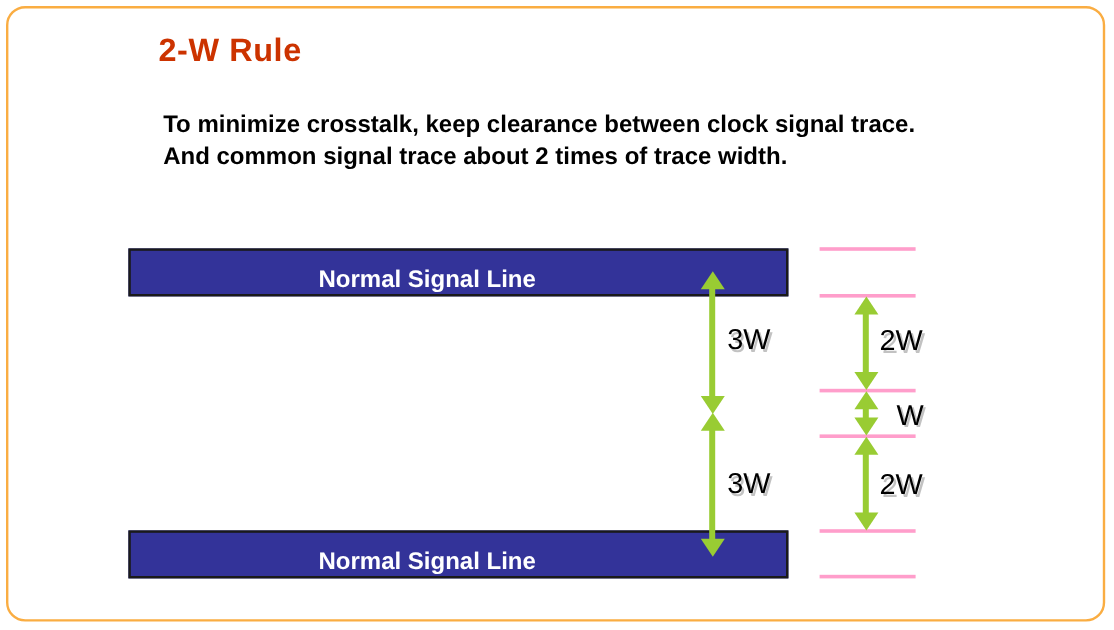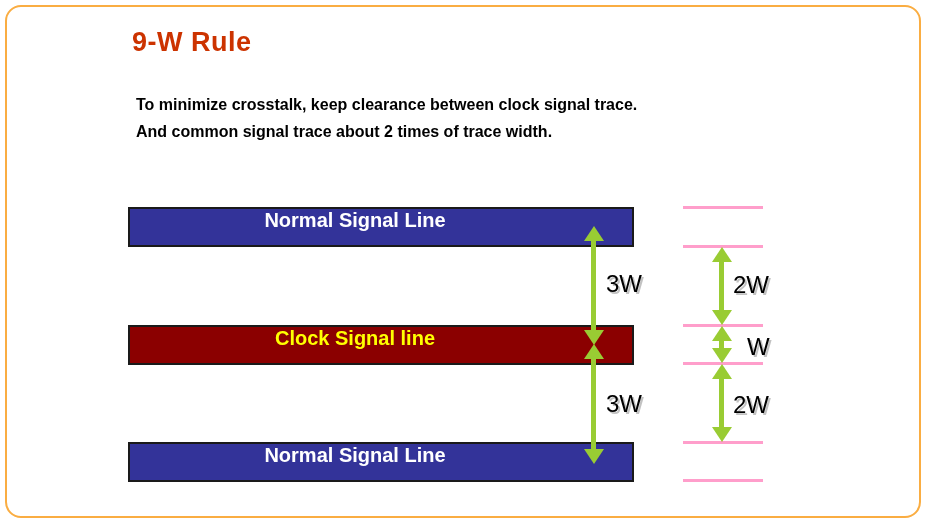--- a/index.html
+++ b/index.html
@@ -23,31 +23,31 @@
 
   .page-title {
     position:absolute; left:132px; top:27px;
     font-size:27px; font-weight:bold;
     color:var(--title-red,#cc3300);
     letter-spacing:0.5px;
   }
 
   .description {
     position:absolute; left:136px; top:91px;
-    font-size:16px; font-weight:bold;
+    font-size:20px; font-weight:bold;
     color:var(--text-black,#000);
     line-height:27px;
     white-space:nowrap;
   }
 
   
   .bar {
-    position:absolute; left:128px; width:506px; height:40px;
+    position:absolute; left:107px; width:550px; height:40px;
     border:2px solid var(--bar-border,#1a1a1a);
-    display:flex; align-items:flex-start; justify-content:center;
+    display:flex; align-items:flex-end; justify-content:center;
     padding-right:52px;
   }
   .bar.normal { background:var(--bar-blue,#333399); }
   .bar.clock  { background:var(--bar-maroon,#8b0000); }
   .bar .bar-label {
     font-size:20px; font-weight:bold; white-space:nowrap;
   }
   .bar.normal .bar-label { color:var(--normal-label,#ffffff); }
   .bar.clock  .bar-label { color:var(--clock-label,#ffff00); }
 
@@ -80,32 +80,29 @@
     white-space:nowrap; z-index:6;
   }
 </style>
 </head>
 <body>
 
 <div class="page">
 
   <div class="frame"></div>
 
-  <div class="page-title">9-W Rule</div>
+  <div class="page-title">2-W Rule</div>
 
   <div class="description">
     <span>To minimize crosstalk, keep clearance between clock signal trace.</span><br>
     <span>And common signal trace about 2 times of trace width.</span>
   </div>
 
   <div class="bar normal" style="top:207px;">
     <span class="bar-label">Normal Signal Line</span>
-  </div>
-  <div class="bar clock" style="top:325px;">
-    <span class="bar-label">Clock Signal line</span>
   </div>
   <div class="bar normal" style="top:442px;">
     <span class="bar-label">Normal Signal Line</span>
   </div>
 
   <div class="pink-line" style="top:206px;"></div>
   <div class="pink-line" style="top:245px;"></div>
   <div class="pink-line" style="top:324px;"></div>
   <div class="pink-line" style="top:362px;"></div>
   <div class="pink-line" style="top:441px;"></div>

